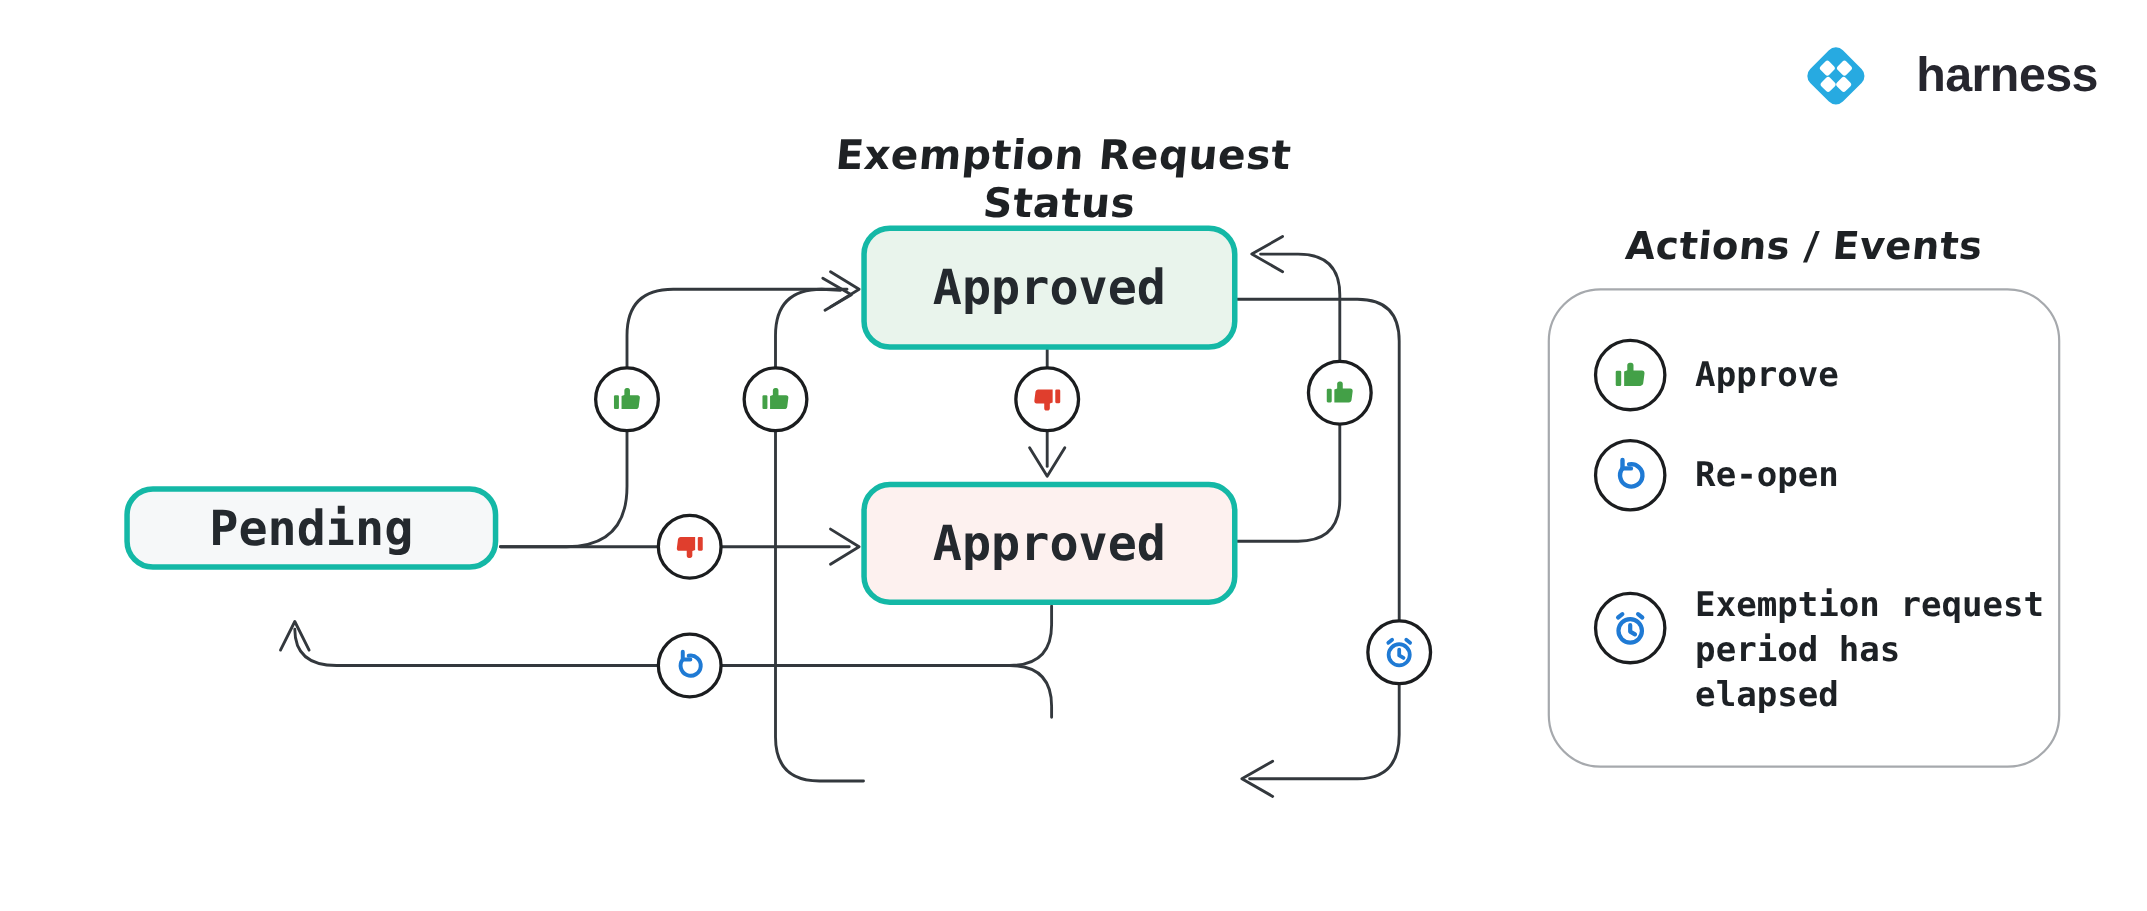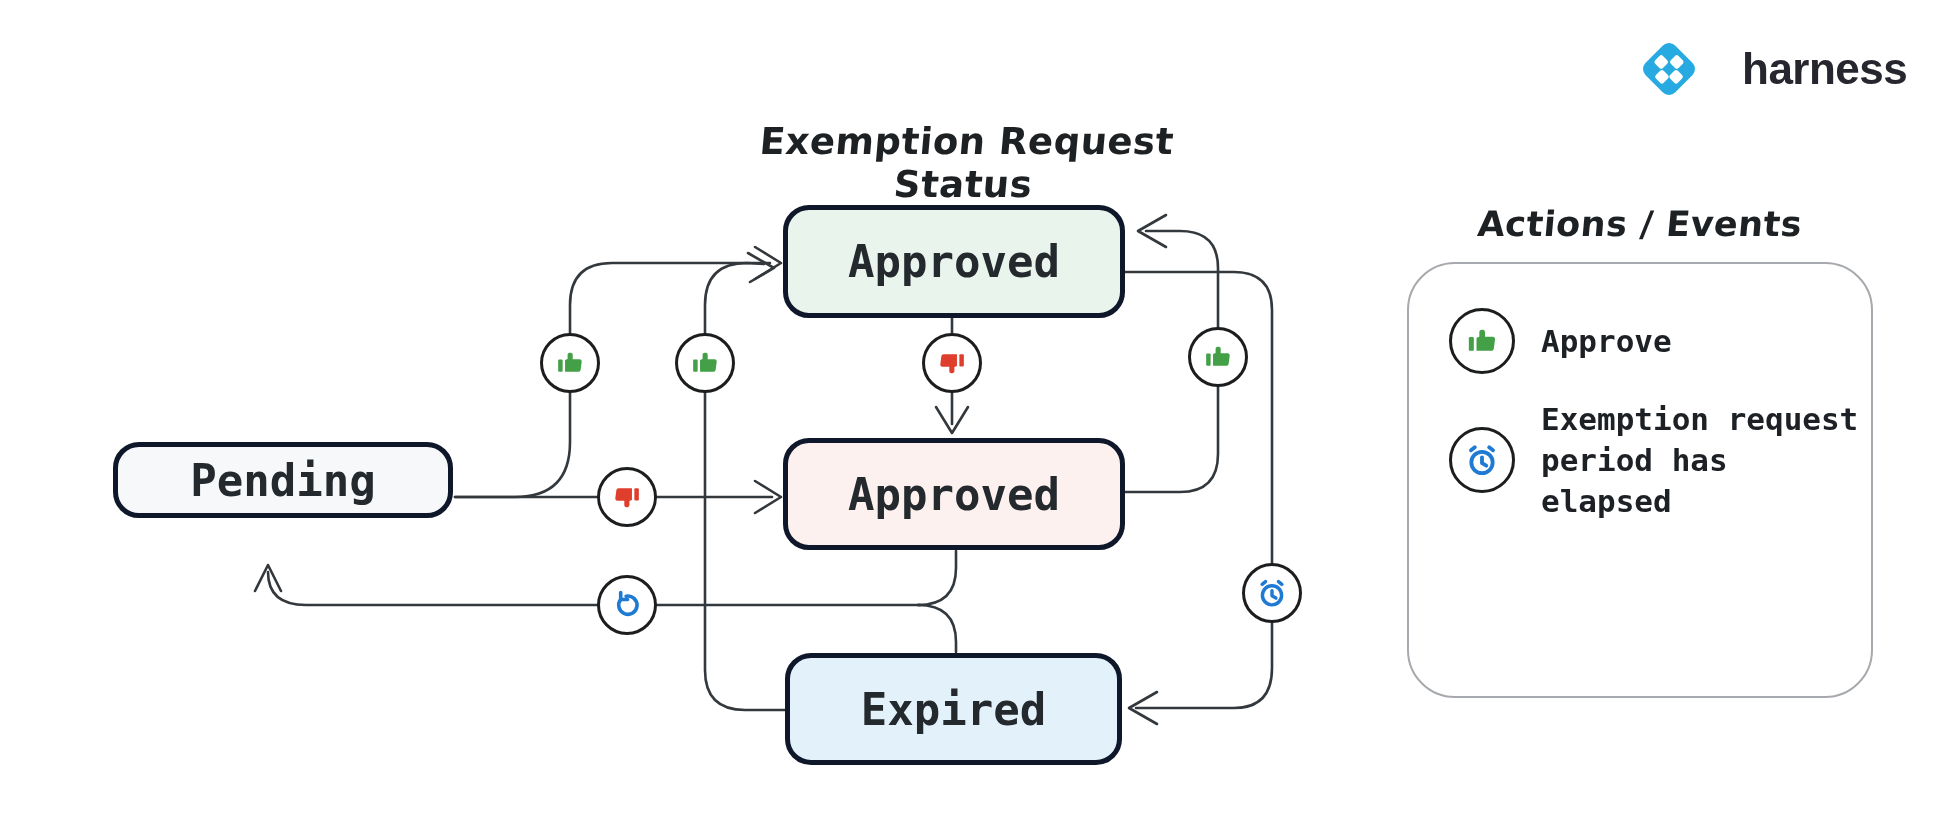--- a/index.html
+++ b/index.html
@@ -1,37 +1,37 @@
 <!DOCTYPE html>
 <html><head>
 <meta charset="utf-8">
 <style>
   html,body{margin:0;padding:0;background:#ffffff;}
   .canvas{position:relative;width:1952px;height:828px;background:#ffffff;overflow:hidden;
           font-family:"DejaVu Sans","Liberation Sans",sans-serif;}
   svg.wires{position:absolute;left:0;top:0;z-index:1;}
-  .state{position:absolute;z-index:2;box-sizing:border-box;border:5px solid #0f172a;border-radius:26px;
+  .state{position:absolute;z-index:2;box-sizing:border-box;border:5px solid #14b8a6;border-radius:26px;
          display:flex;align-items:center;justify-content:center;
          font-family:"DejaVu Sans Mono","Liberation Mono",monospace;font-size:44px;font-weight:700;color:#24292e;}
   .edge-icon{position:absolute;z-index:3;width:60px;height:60px;box-sizing:border-box;border-radius:50%;
              background:#ffffff;border:3px solid #1b1d1f;display:flex;align-items:center;justify-content:center;}
   .edge-icon svg{width:36px;height:36px;}
   .hand{position:absolute;z-index:4;font-weight:700;color:#1e2124;transform:skewX(-5deg);letter-spacing:.5px;}
   .diagram-title{left:690px;top:120px;width:550px;text-align:center;font-size:37px;}
   .legend-title{left:1407px;top:204px;width:466px;text-align:center;font-size:35px;}
   .panel{position:absolute;z-index:2;left:1407px;top:262px;width:466px;height:436px;box-sizing:border-box;
          background:#ffffff;border:2.5px solid #a6a9ad;border-radius:48px;
          padding:44px 0 0 40px;display:flex;flex-direction:column;gap:25px;}
   .legend-row{display:flex;align-items:center;gap:26px;}
   .legend-circle{width:66px;height:66px;box-sizing:border-box;flex:0 0 66px;border-radius:50%;background:#fff;
                  border:3px solid #1b1d1f;display:flex;align-items:center;justify-content:center;}
   .legend-circle svg{width:40px;height:40px;}
   .legend-label{font-family:"DejaVu Sans Mono","Liberation Mono",monospace;font-size:31px;font-weight:700;
                 color:#1d2125;line-height:1.32;}
-  .legend-label.wrap{width:336px;}
+  .legend-label.wrap{width:336px;margin-top:40px;}
   .c-green{color:#43a047}.c-red{color:#e03e2d}.c-blue{color:#1f7ad4}
   .brand{position:absolute;z-index:4;left:1648px;top:44px;display:flex;align-items:center;gap:9px;}
   .logo-diamond{width:42px;height:42px;background:#27aae1;border-radius:9px;transform:rotate(45deg);position:relative;}
   .logo-diamond i{position:absolute;width:11px;height:11px;background:#fff;border-radius:2.5px;display:block;}
   .logo-diamond .d1{left:15.5px;top:5px}.logo-diamond .d2{left:15.5px;top:26px}
   .logo-diamond .d3{left:5px;top:15.5px}.logo-diamond .d4{left:26px;top:15.5px}
   .brand-text{font-family:"Liberation Sans","DejaVu Sans",sans-serif;font-size:44px;font-weight:700;
               color:#26262e;letter-spacing:-.5px;margin-left:43px;}
 </style>
 </head>
@@ -88,23 +88,20 @@
 
   <div class="state" style="left:113px;top:442px;width:340px;height:76px;background:#f6f8f9;">
     <span>Pending</span>
   </div>
   <div class="state" style="left:783px;top:205px;width:342px;height:113px;background:#e9f4ec;">
     <span>Approved</span>
   </div>
   <div class="state" style="left:783px;top:438px;width:342px;height:112px;background:#fdf1ef;">
     <span>Approved</span>
   </div>
-  <div class="state" style="left:785px;top:653px;width:337px;height:112px;background:#e3f1fb;">
-    <span>Expired</span>
-  </div>
 
   <div class="edge-icon c-green" style="left:540px;top:333px;">
       <svg>
         <use href="#sym-thumb"></use>
       </svg>
     </div>
   <div class="edge-icon c-green" style="left:675px;top:333px;">
       <svg>
         <use href="#sym-thumb"></use>
       </svg>
@@ -141,20 +138,28 @@
       <span class="legend-circle c-green">
           <svg>
             <use href="#sym-thumb"></use>
           </svg>
         </span>
       <span class="legend-label">Approve</span>
     </div>
     <div class="legend-row">
       <span class="legend-circle c-blue">
           <svg>
+            <use href="#sym-reopen"></use>
+          </svg>
+        </span>
+      <span class="legend-label">Re-open</span>
+    </div>
+    <div class="legend-row">
+      <span class="legend-circle c-blue">
+          <svg>
             <use href="#sym-alarm"></use>
           </svg>
         </span>
       <span class="legend-label wrap">Exemption request period has elapsed</span>
     </div>
   </div>
 
   <div class="brand">
     <span class="logo-diamond">
       <i class="d1"></i>

